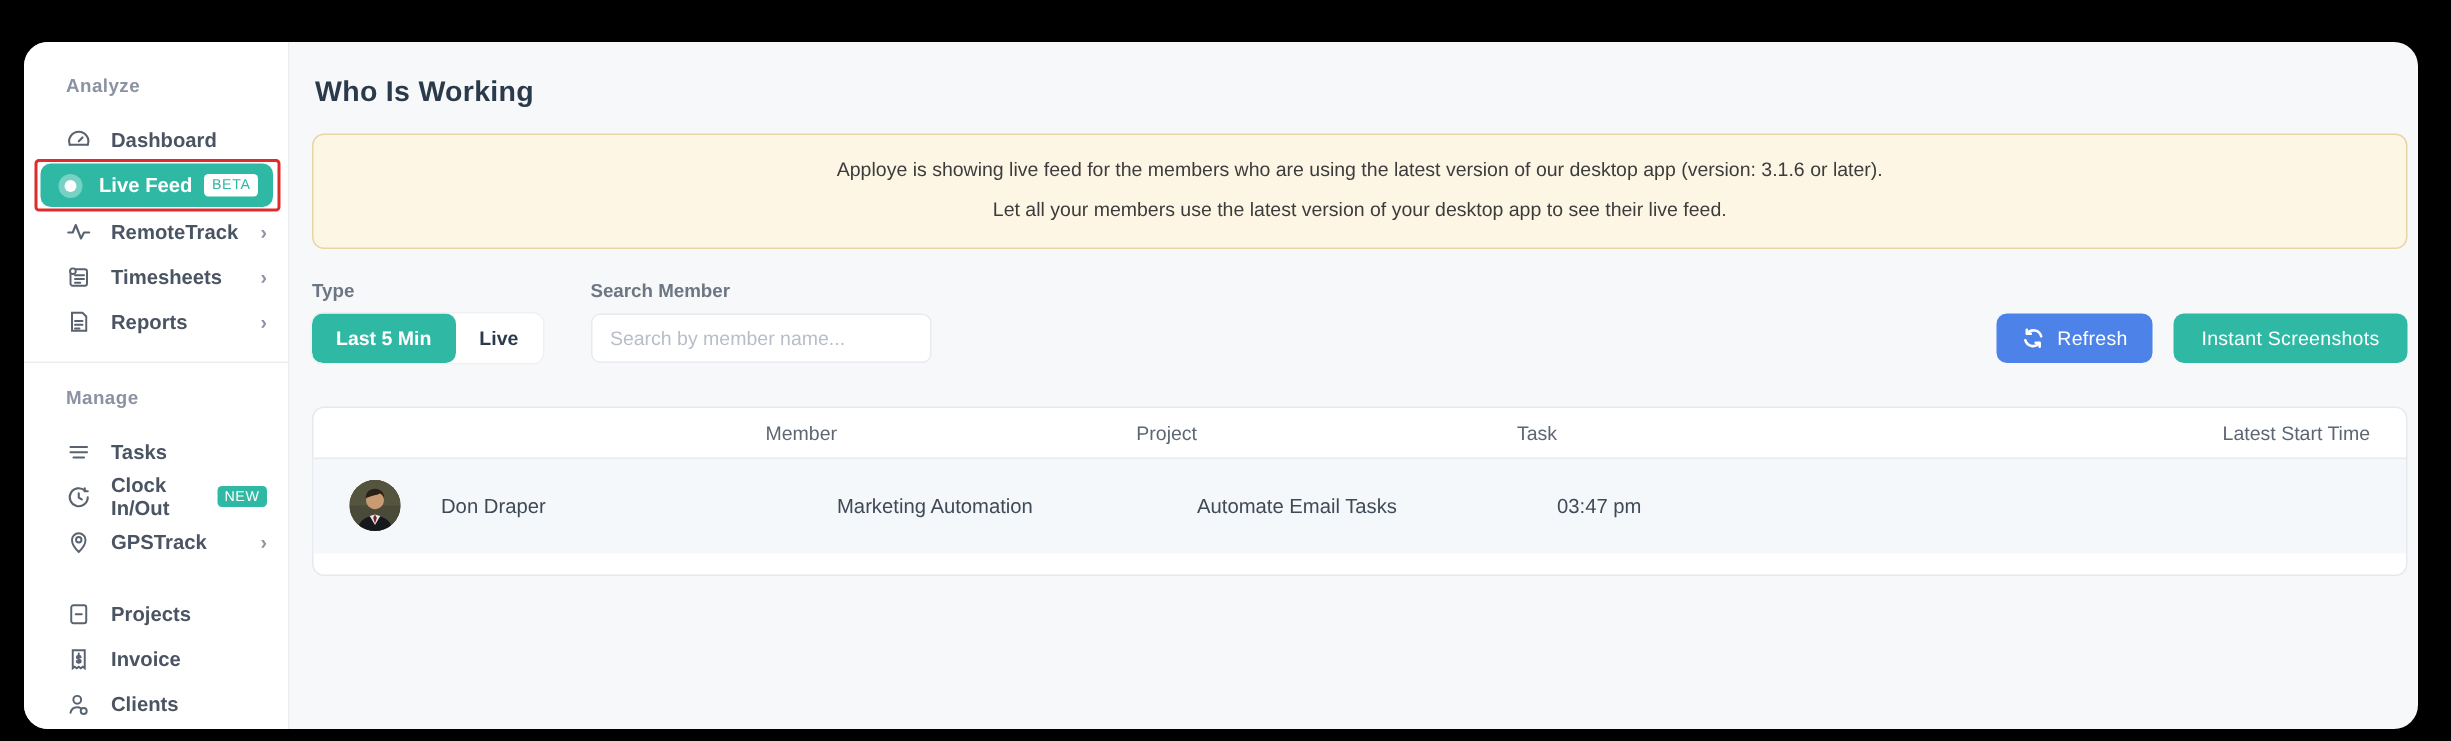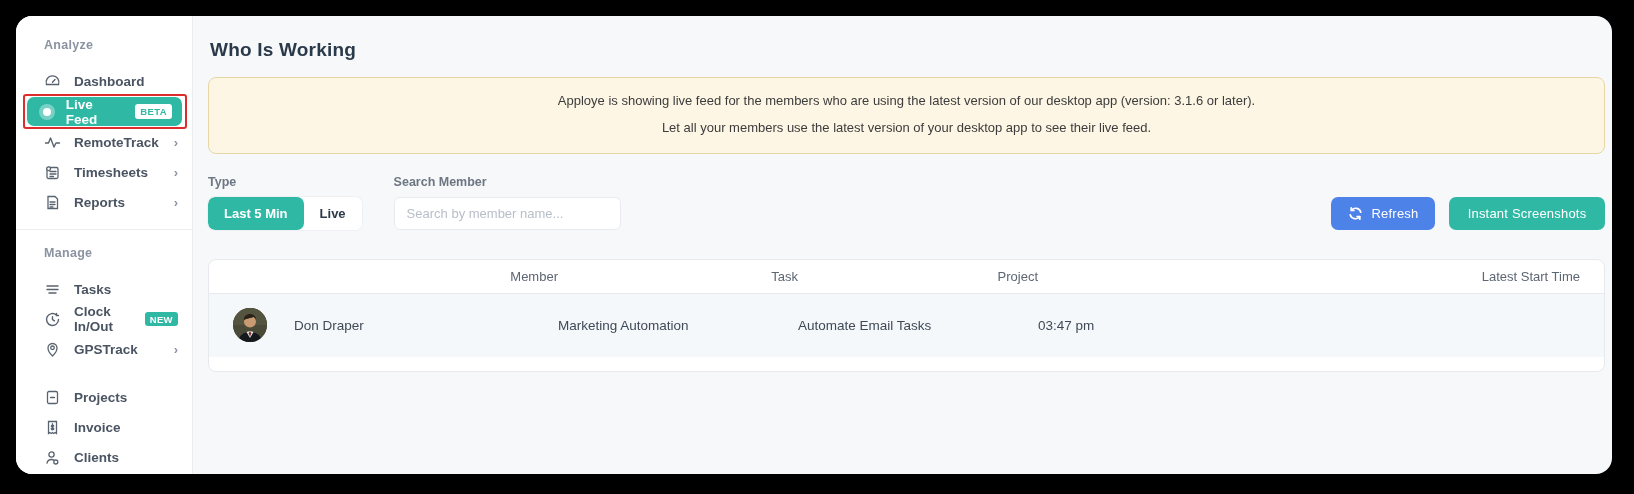--- a/index.html
+++ b/index.html
@@ -16,21 +16,21 @@
   *{box-sizing:border-box;margin:0;padding:0;}
   html,body{width:1634px;height:494px;}
   body{
     background:#000;
     font-family:"Liberation Sans", sans-serif;
     position:relative;
     overflow:hidden;
   }
   .window{
     position:absolute;
-    left:16px;top:16px;
+    left:16px;top:28px;
     width:1596px;height:458px;
     background:var(--main-bg);
     border-radius:16px;
     overflow:hidden;
     display:flex;
   }
   
   .sidebar{
     width:177px;
     background:#fff;
@@ -87,21 +87,21 @@
   }
   .live-dot{
     width:16px;height:16px;border-radius:50%;
     background:rgba(255,255,255,.35);
     display:flex;align-items:center;justify-content:center;
     margin-right:11px;
   }
   .live-dot i{width:8px;height:8px;border-radius:50%;background:#fff;display:block;}
   .badge{
     font-size:9.5px;
-    font-weight:700;
+    font-weight:400;
     border-radius:3px;
     padding:3px 5px 2px 5px;
     margin-left:8px;
     letter-spacing:.4px;
     line-height:1;
     text-align:center;
   }
   .badge.beta{background:#fff;color:var(--teal);}
   .badge.new{background:var(--teal);color:#fff;}
   .annotation-box{
@@ -426,22 +426,22 @@
         </button>
         <button class="btn instant">
           <span>Instant Screenshots</span>
         </button>
       </div>
     </div>
 
     <div class="table-card">
       <div class="t-row t-head">
         <div class="t-cell">Member</div>
+        <div class="t-cell">Project</div>
         <div class="t-cell">Task</div>
-        <div class="t-cell">Project</div>
         <div class="t-cell">Latest Start Time</div>
       </div>
       <div class="t-row t-data">
         <div class="t-cell member-cell">
           <span class="avatar">
             <svg width="34" height="34" viewBox="0 0 34 34">
               <rect width="34" height="34" fill="#4a4a38"></rect>
               <rect width="34" height="17" fill="#55553f"></rect>
               <path d="M5 34c1-7 6-10 12-10s11 3 12 10z" fill="#15181c"></path>
               <path d="M13.5 24l3.5 6 3.5-6-3.5-1z" fill="#e8e6e0"></path>

